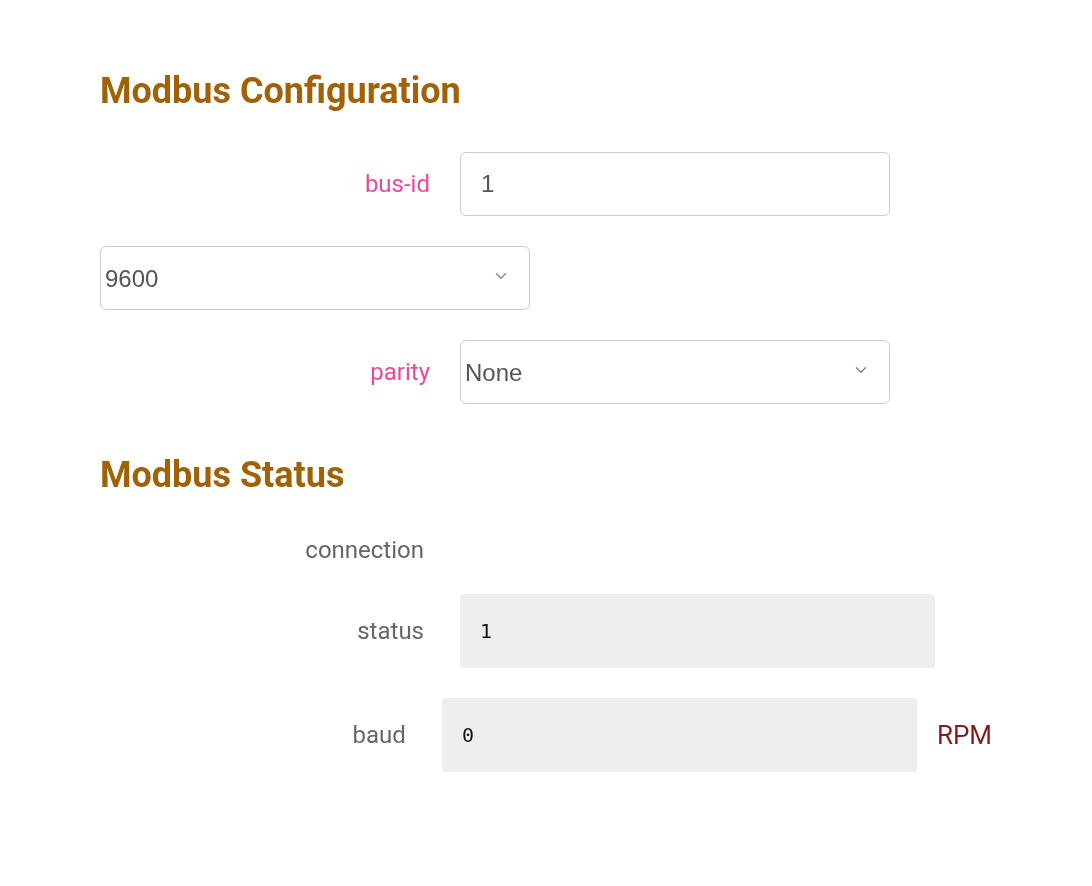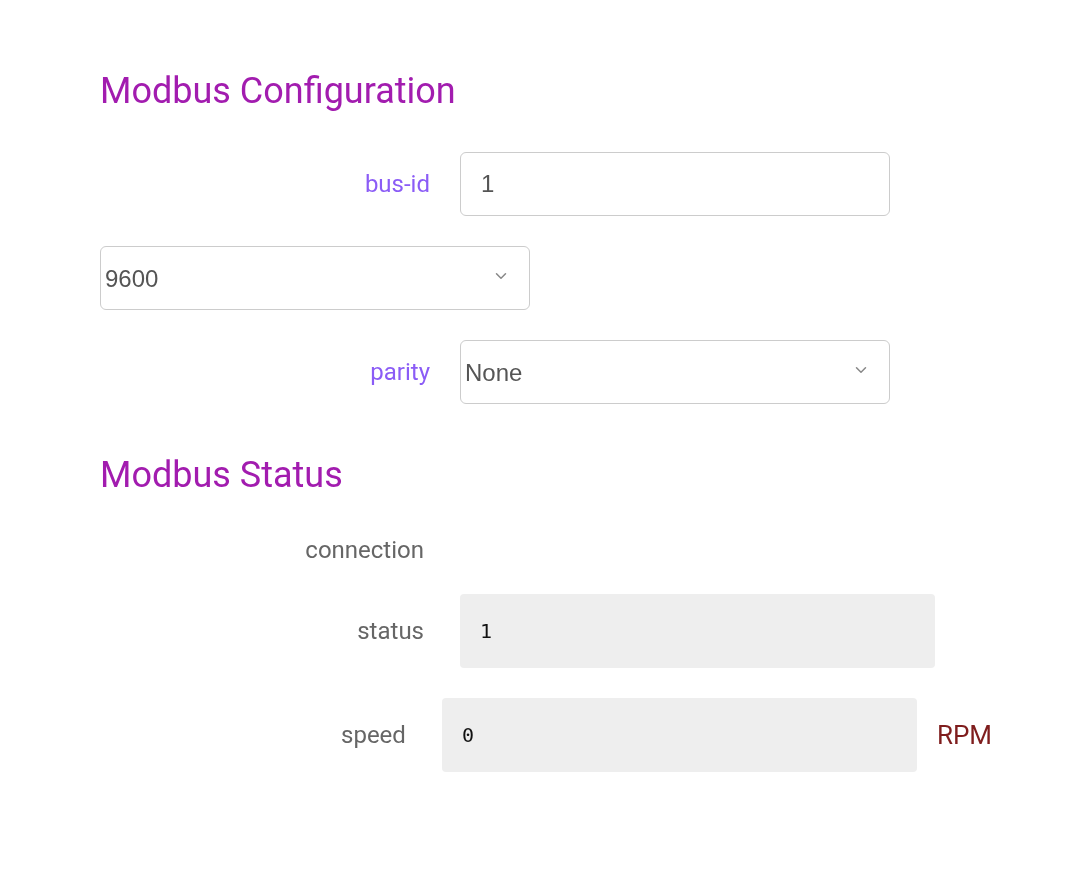--- a/index.html
+++ b/index.html
@@ -7,39 +7,39 @@
       margin: 0;
       padding: 0;
     }
     body {
       font-family: -apple-system, BlinkMacSystemFont, "Segoe UI", Roboto, "Helvetica Neue", Arial, sans-serif;
       background: #fff;
       padding: 70px 100px;
       color: #333;
     }
     h2 {
-      color: #a21caf;
-      font-weight: 400;
+      color: #a16207;
+      font-weight: 700;
       font-size: 36px;
       margin-bottom: 40px;
       margin-top: 50px;
     }
     h2:first-of-type {
       margin-top: 0;
     }
     .form-row {
       display: flex;
       align-items: center;
       margin-bottom: 30px;
     }
     .form-label {
       width: 360px;
       text-align: right;
       padding-right: 30px;
-      color: #8b5cf6;
+      color: #ec4899;
       font-size: 24px;
       font-weight: 400;
     }
     .form-control-wrap {
       display: flex;
       align-items: center;
       gap: 20px;
     }
     .text-input {
       width: 430px;
@@ -157,18 +157,18 @@
 </div>
 
 <div class="status-row">
   <div class="status-label">status</div>
   <div class="form-control-wrap">
     <div class="readonly-box">1</div>
   </div>
 </div>
 
 <div class="status-row">
-  <div class="status-label">speed</div>
+  <div class="status-label">baud</div>
   <div class="form-control-wrap">
     <div class="readonly-box">0</div>
     <div class="unit-label">RPM</div>
   </div>
 </div>
 
 </body></html>

